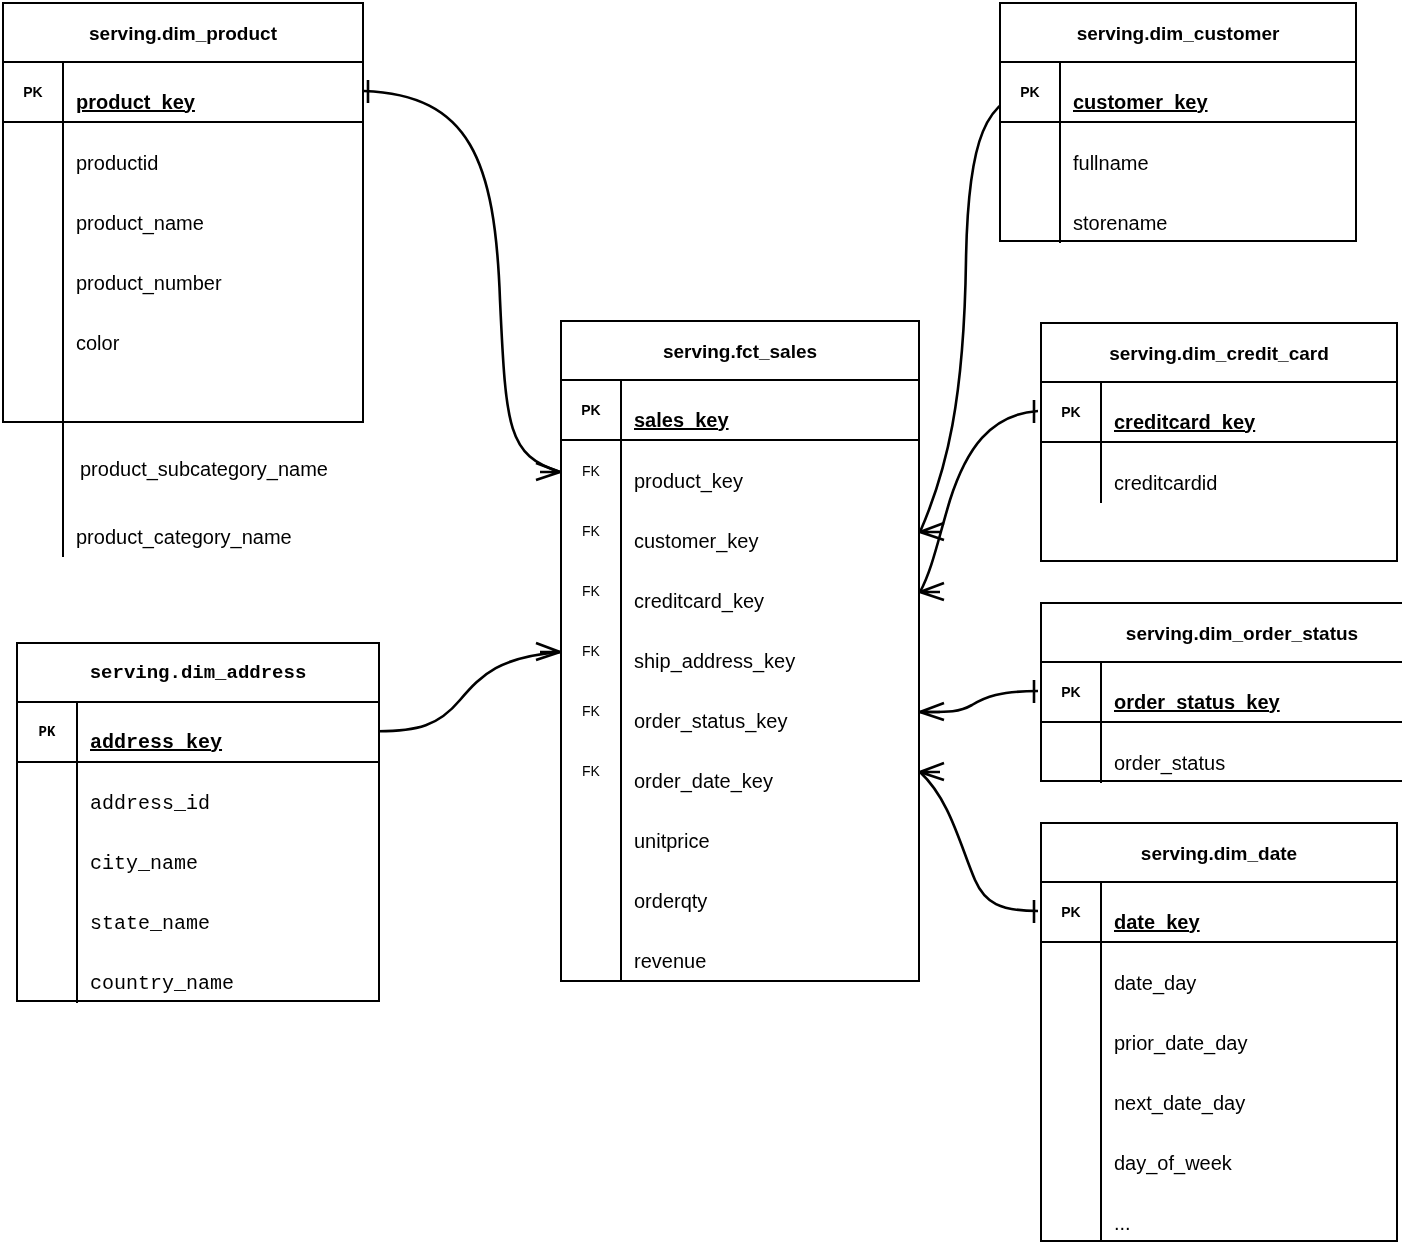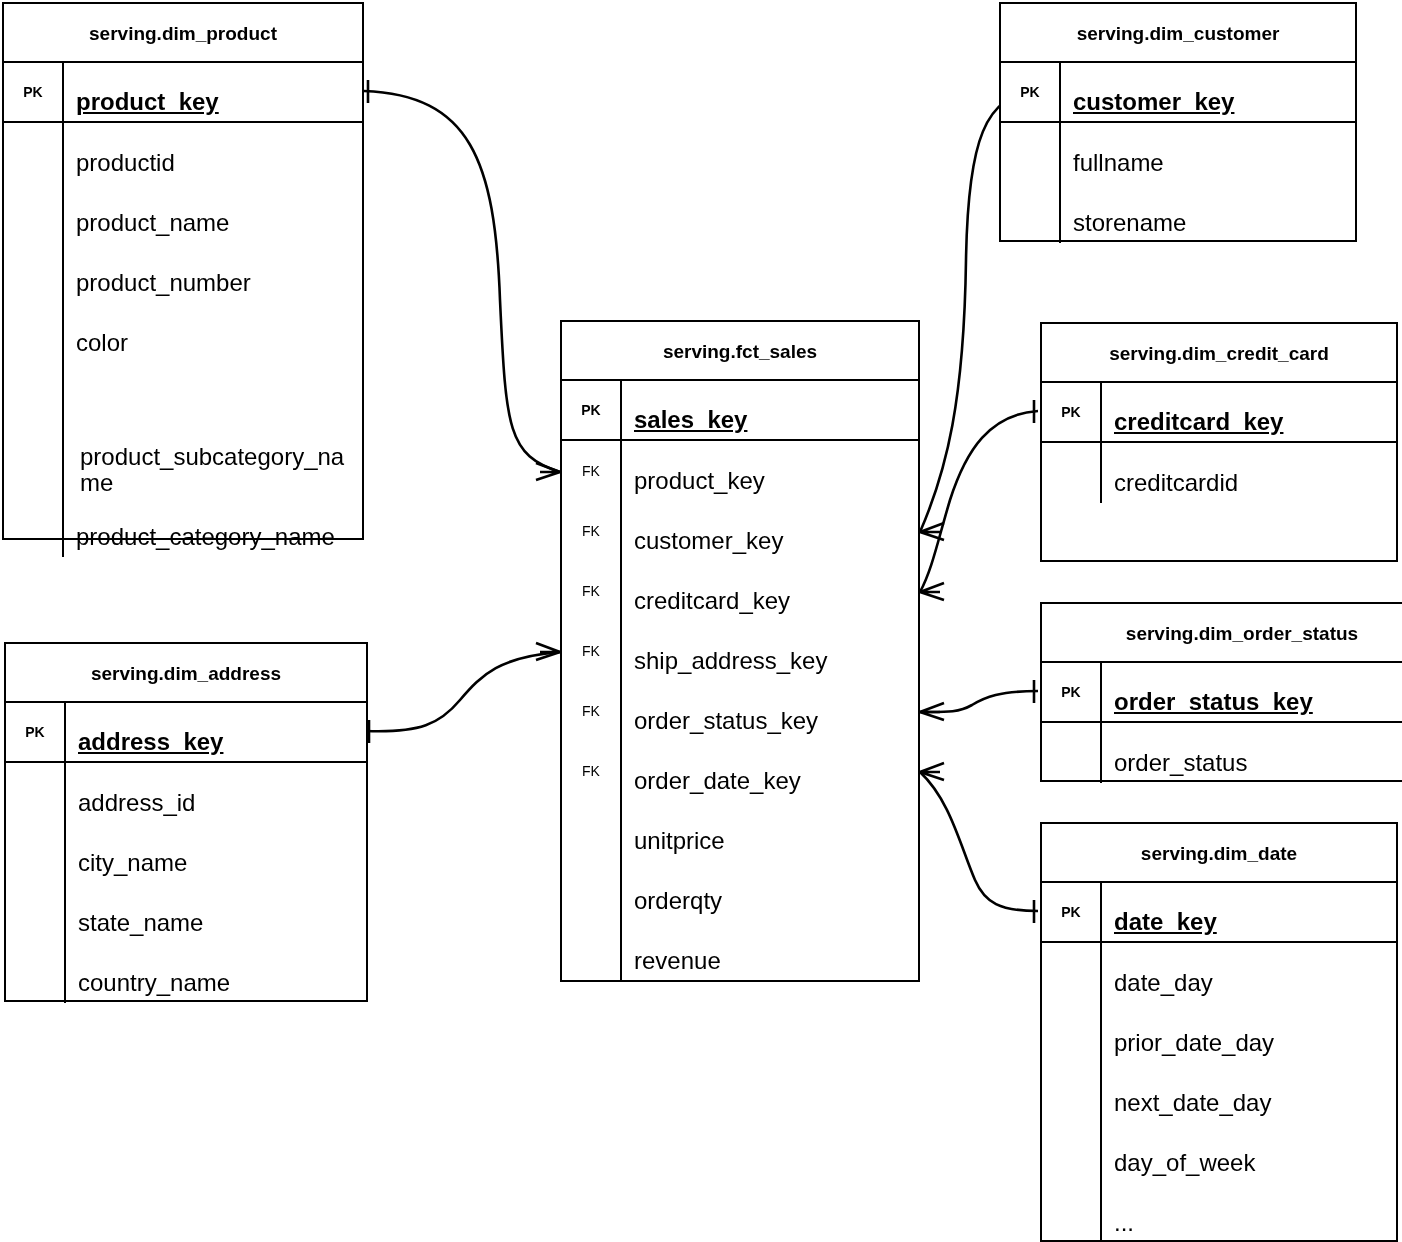--- a/index.html
+++ b/index.html
@@ -69,21 +69,21 @@
   .row-key.fk {
     font-weight: normal;
   }
   .row-name {
     box-sizing: border-box;
     flex: 1 1 auto;
     height: 100%;
     display: flex;
     align-items: center;
     padding-left: 12px;
-    font-size: 24px;
+    font-size: 20px;
     white-space: nowrap;
     margin-top: 20px;
   }
   .row-name.pk-name {
     font-weight: bold;
     text-decoration: underline;
   }
   .body-rows {
     box-sizing: border-box;
   }
@@ -135,21 +135,21 @@
       <line x1="1034" y1="680" x2="1034" y2="703"></line>
       <path d="M 920,712 L 944,703 M 920,712 L 944,720 M 920,712 L 940,712"></path>
 
       <path d="M 1038,911 C 1000,911 985,903 975,880 C 960,845 950,800 920,772"></path>
       <line x1="1034" y1="900" x2="1034" y2="923"></line>
       <path d="M 920,772 L 944,763 M 920,772 L 944,780 M 920,772 L 940,772"></path>
 
     </g>
   </svg>
 
-  <div class="entity" style="left:2px; top:2px; width:362px; height:538px;">
+  <div class="entity" style="left:2px; top:2px; width:362px; height:421px;">
     <div class="entity-title">serving.dim_product</div>
     <div class="row pkrow">
       <div class="row-key">PK</div>
       <div class="row-name pk-name">product_key</div>
     </div>
     <div class="body-rows">
       <div class="row">
         <div class="row-blank"></div>
         <div class="row-name">productid</div>
       </div>
@@ -172,21 +172,21 @@
         <div class="row-blank"></div>
         <div class="row-name">product_subcategory_name</div>
       </div>
       <div class="row">
         <div class="row-blank"></div>
         <div class="row-name">product_category_name</div>
       </div>
     </div>
   </div>
 
-  <div class="entity" style="left:4px; top:642px; width:364px; height:360px;">
+  <div class="entity" style="left:16px; top:642px; width:364px; height:360px;font-family:Liberation Mono, monospace;">
     <div class="entity-title">serving.dim_address</div>
     <div class="row pkrow">
       <div class="row-key">PK</div>
       <div class="row-name pk-name">address_key</div>
     </div>
     <div class="body-rows">
       <div class="row">
         <div class="row-blank"></div>
         <div class="row-name">address_id</div>
       </div>

